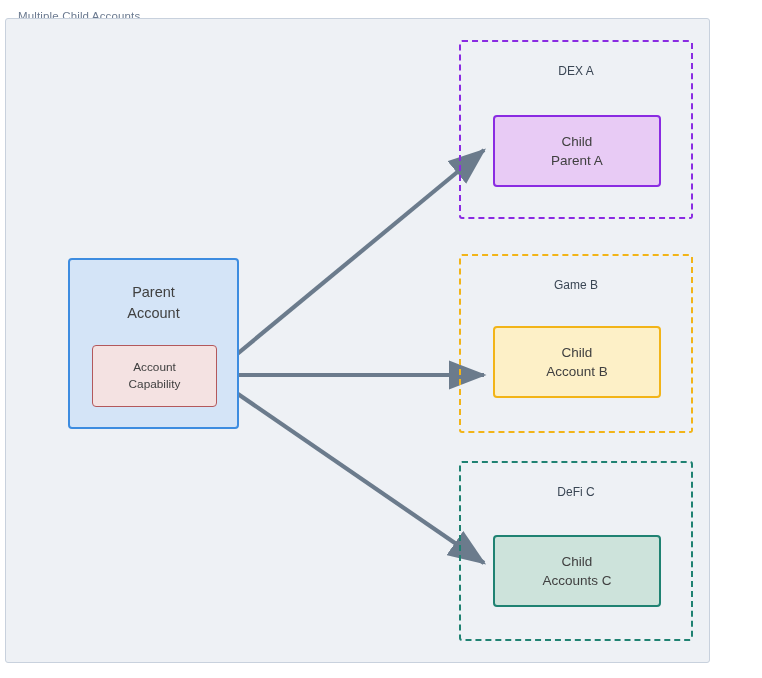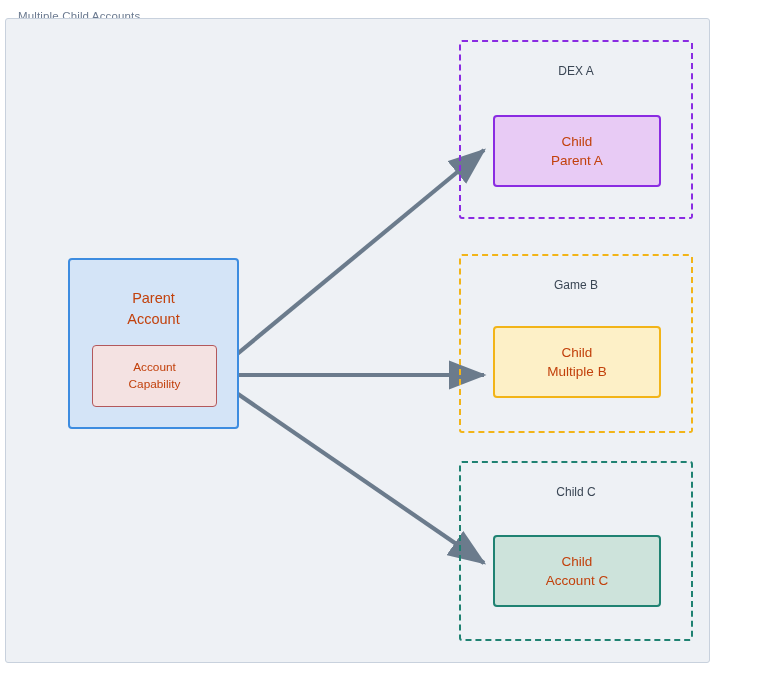--- a/index.html
+++ b/index.html
@@ -60,34 +60,34 @@
   
   .node {
     position: absolute;
     box-sizing: border-box;
     display: flex;
     flex-direction: column;
     align-items: center;
     justify-content: center;
     text-align: center;
     line-height: 1.42;
-    color: #c2410c;
+    color: #404040;
   }
 
   
   .parent-account {
     left: 68px;
     top: 258px;
     width: 171px;
     height: 171px;
     background: #d4e4f7;
     border: 2px solid #3d8ce0;
     border-radius: 4px;
     justify-content: flex-start;
-    padding-top: 28px;
+    padding-top: 22px;
   }
   .parent-account .node-label {
     font-size: 14.5px;
   }
 
   
   .capability {
     left: 92px;
     top: 345px;
     width: 125px;
@@ -175,24 +175,24 @@
   <div class="node child child-a">
     <span class="node-line">Child</span>
     <span class="node-line">Parent A</span>
   </div>
 
   <div class="group group-b">
     <div class="group-title">Game B</div>
   </div>
   <div class="node child child-b">
     <span class="node-line">Child</span>
-    <span class="node-line">Multiple B</span>
+    <span class="node-line">Account B</span>
   </div>
 
   <div class="group group-c">
-    <div class="group-title">Child C</div>
+    <div class="group-title">DeFi C</div>
   </div>
   <div class="node child child-c">
     <span class="node-line">Child</span>
-    <span class="node-line">Account C</span>
+    <span class="node-line">Accounts C</span>
   </div>
 
 </div>
 
 </body></html>

